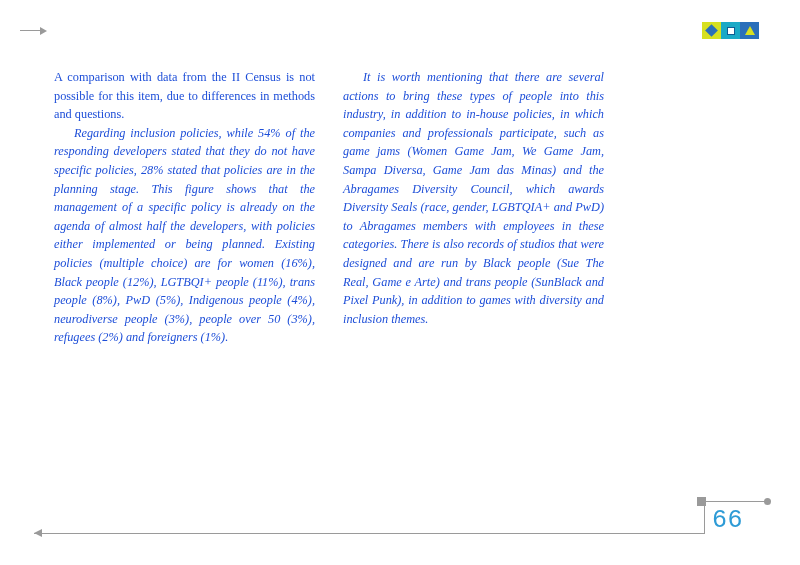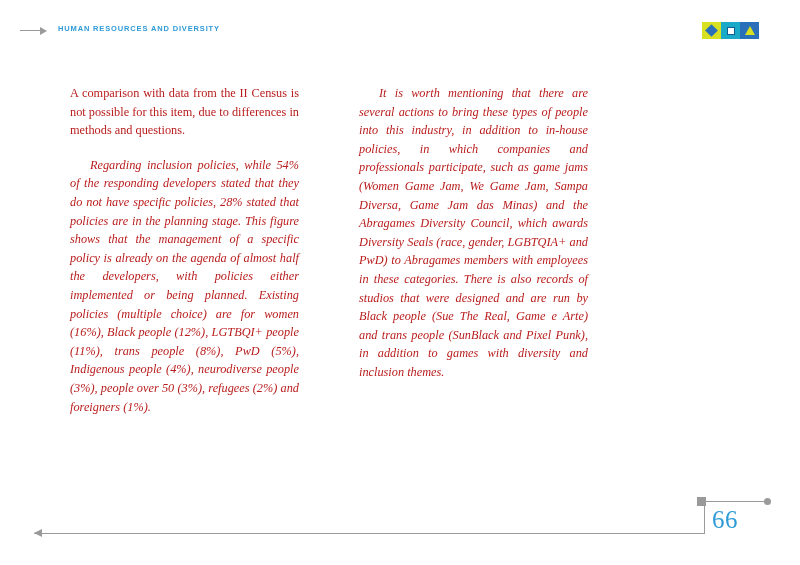--- a/index.html
+++ b/index.html
@@ -109,26 +109,26 @@
     top: 68px;
     left: 54px;
     width: 550px;
     display: flex;
     gap: 28px;
   }
   .column {
     width: 261px;
   }
   .column p {
-    margin: 16px;
+    margin: 0;
     font-size: 12.3px;
     line-height: 18.6px;
     text-align: justify;
     text-justify: inter-word;
-    color: #b91c1c;
+    color: #1d4ed8;
     hyphens: auto;
     -webkit-hyphens: auto;
   }
   .column p.indent {
     text-indent: 20px;
     font-style: italic;
   }
 
   
   .footer-rule {
@@ -179,35 +179,34 @@
     top: 498px;
     width: 7px;
     height: 7px;
     border-radius: 50%;
     background: #9a9a9a;
   }
   .page-number {
     position: absolute;
     left: 712px;
     top: 506px;
-    font-family: Liberation Serif, serif;
+    font-family: Liberation Mono, monospace;
     font-size: 25px;
     color: #2e9bd6;
     letter-spacing: 0.5px;
   }
 </style>
 </head>
 <body>
 
 <div class="header">
   <div class="header-arrow">
     <div class="shaft"></div>
     <div class="head"></div>
   </div>
-  <div class="header-title">HUMAN RESOURCES AND DIVERSITY</div>
 
   <div class="logo">
     <div class="logo-block lb-green">
       <div class="shape-diamond"></div>
     </div>
     <div class="logo-block lb-cyan">
       <div class="shape-square"></div>
     </div>
     <div class="logo-block lb-blue">
       <div class="shape-triangle"></div>

